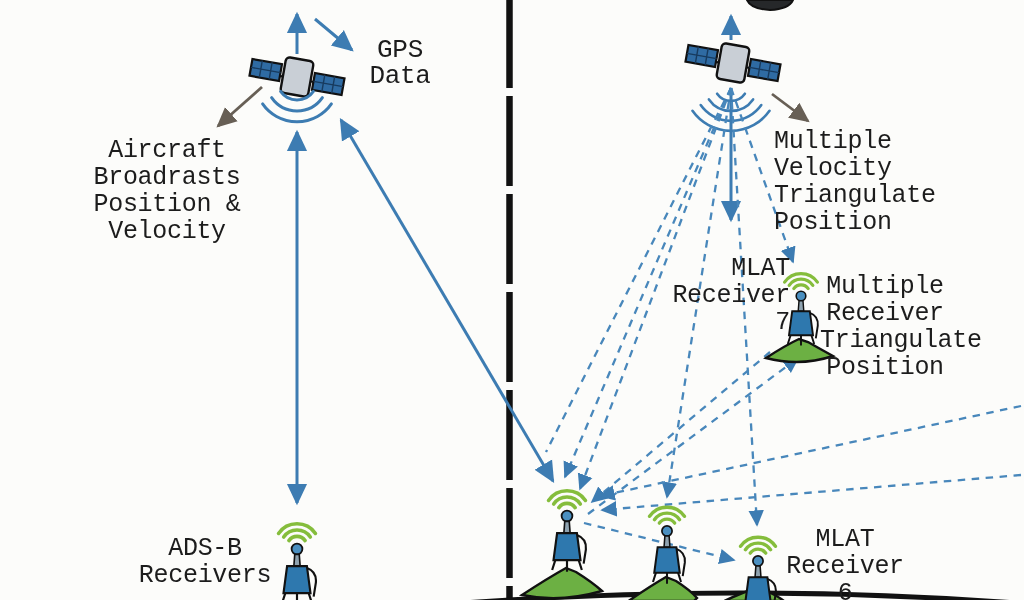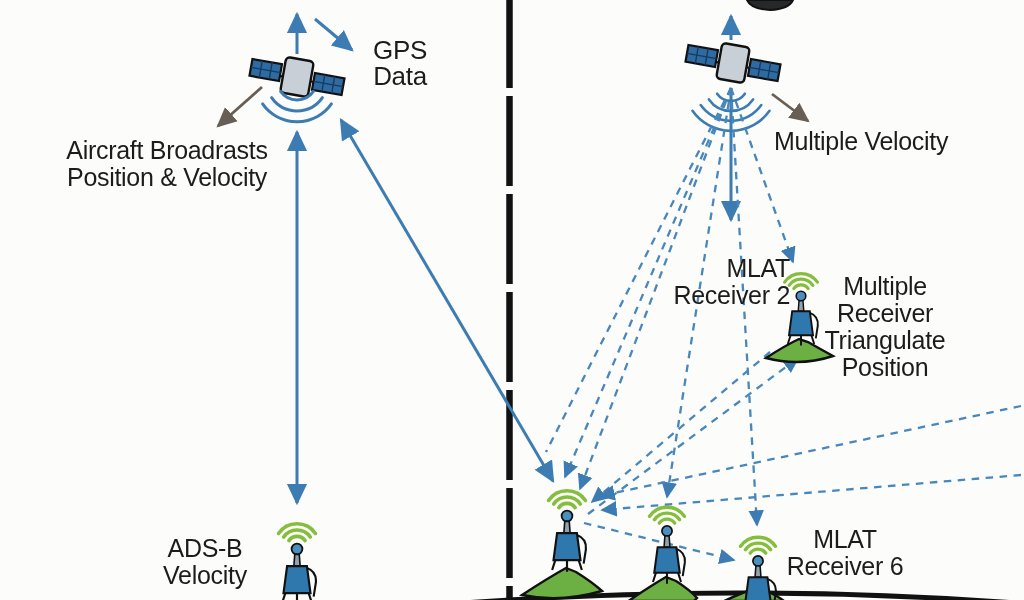--- a/index.html
+++ b/index.html
@@ -24,21 +24,21 @@
   .satbody{fill:var(--sat-body);stroke:var(--ink);stroke-width:2.4;}
   .ink-line{stroke:var(--ink);stroke-width:2.2;}
   .rxball{fill:#4a8fc0;stroke:var(--ink);stroke-width:2;}
   .rxneck{fill:#8fa3b0;stroke:var(--ink);stroke-width:1.8;}
   .rxbody{fill:var(--receiver-blue);stroke:var(--ink);stroke-width:2.4;}
   .rxframe{stroke:var(--ink);stroke-width:2.4;fill:none;}
   .hill{fill:var(--hill-green);stroke:var(--ink);stroke-width:2.4;}
   .divider{stroke:var(--ink);stroke-width:6.5;stroke-dasharray:90 8;}
   .earth{stroke:var(--ink);stroke-width:5;fill:none;}
   .aircraft{fill:#26282a;stroke:var(--ink);stroke-width:2;}
-  .label{position:absolute;color:var(--text);font-size:25px;line-height:27px;letter-spacing:-0.3px;}
+  .label{position:absolute;color:var(--text);font-size:25px;line-height:27px;letter-spacing:-0.3px;font-family:Liberation Mono, monospace;}
   .label.center{text-align:center;}
   .label.right{text-align:right;}
   .label.big{font-size:26px;line-height:26px;}
 </style>
 </head>
 <body>
 
 <div class="stage">
   <svg width="1024" height="600" viewBox="0 0 1024 600">
     <defs>
@@ -133,36 +133,37 @@
     <div>Data</div>
   </div>
 
   <div class="label center" style="left:47px;top:137px;width:240px;">
     <div>Aircraft Broadrasts</div>
     <div>Position &amp; Velocity</div>
   </div>
 
   <div class="label" style="left:774px;top:128px;width:245px;">
     <div>Multiple Velocity</div>
+    <div>Triangulate Position</div>
   </div>
 
   <div class="label right" style="left:660px;top:255px;width:130px;">
     <div>MLAT</div>
-    <div>Receiver 2</div>
+    <div>Receiver 7</div>
   </div>
 
   <div class="label center" style="left:820px;top:273px;width:130px;">
     <div>Multiple</div>
     <div>Receiver</div>
     <div>Triangulate</div>
     <div>Position</div>
   </div>
 
   <div class="label center" style="left:130px;top:535px;width:150px;">
     <div>ADS-B</div>
-    <div>Velocity</div>
+    <div>Receivers</div>
   </div>
 
   <div class="label center" style="left:780px;top:526px;width:130px;">
     <div>MLAT</div>
     <div>Receiver 6</div>
   </div>
 </div>
 
 </body></html>

